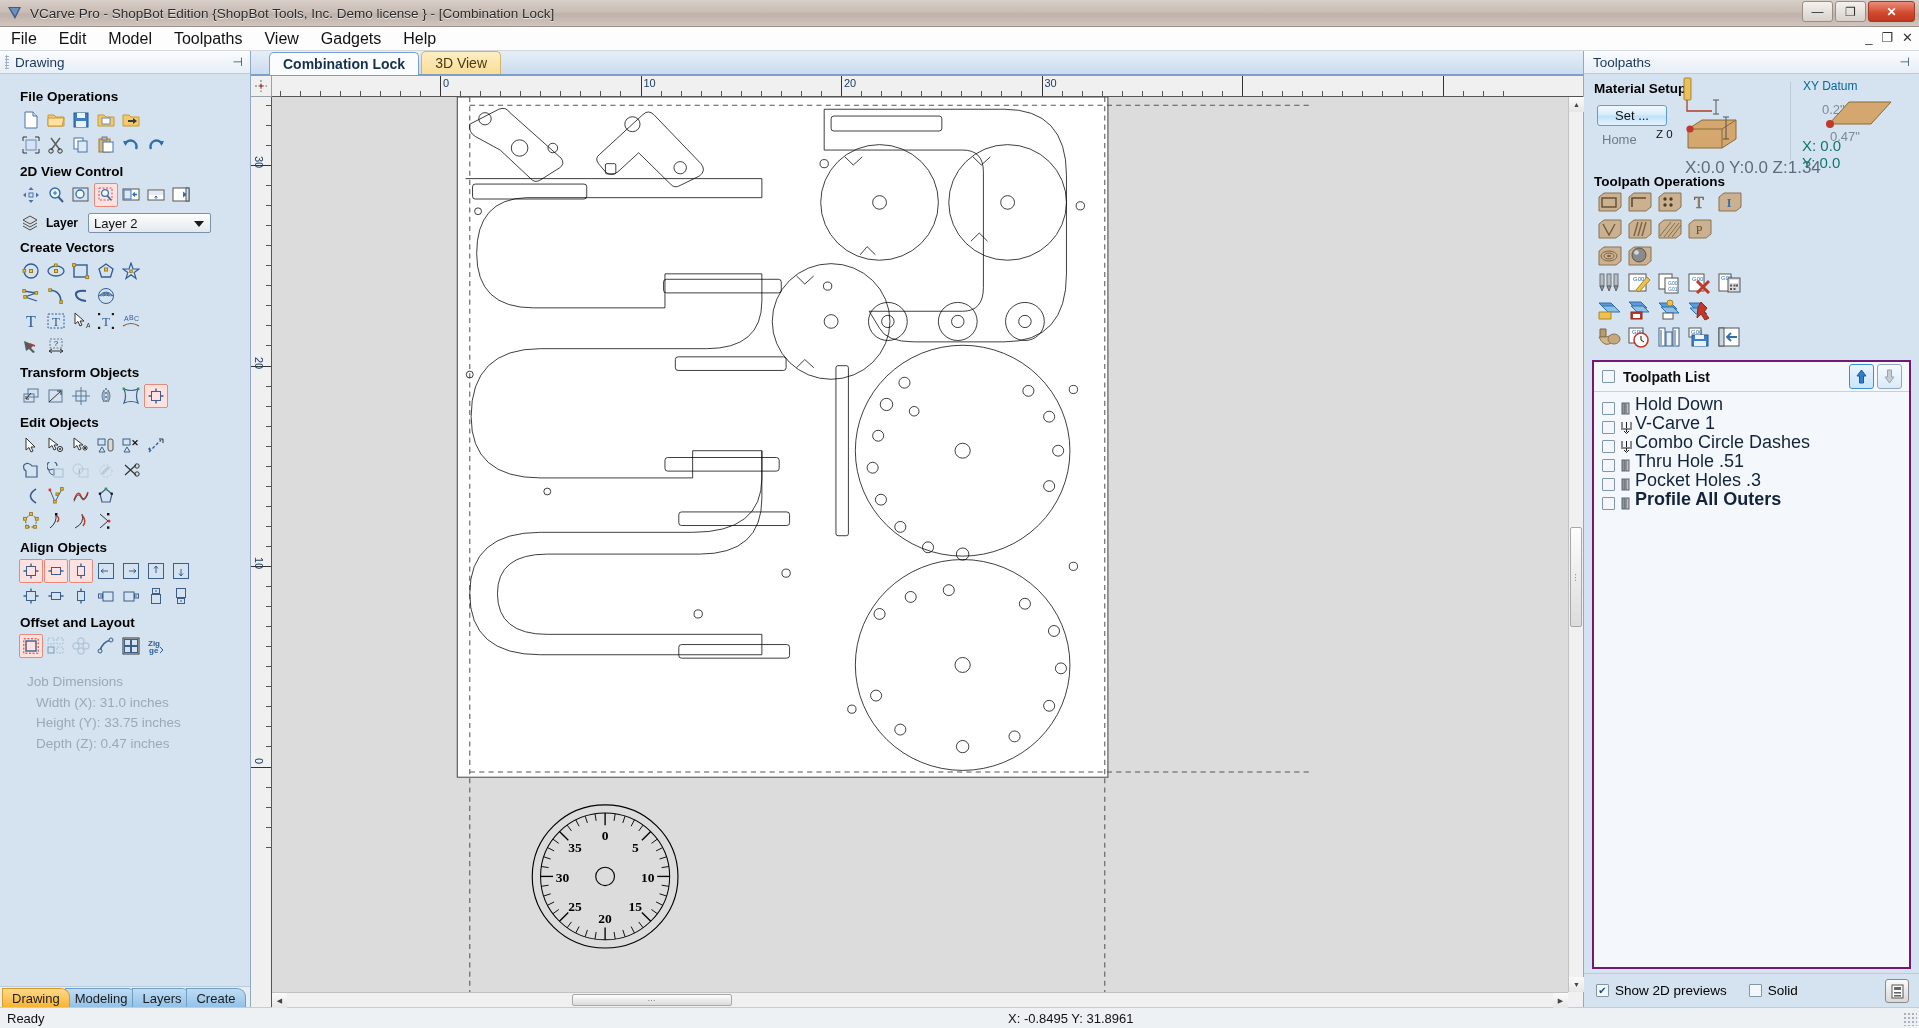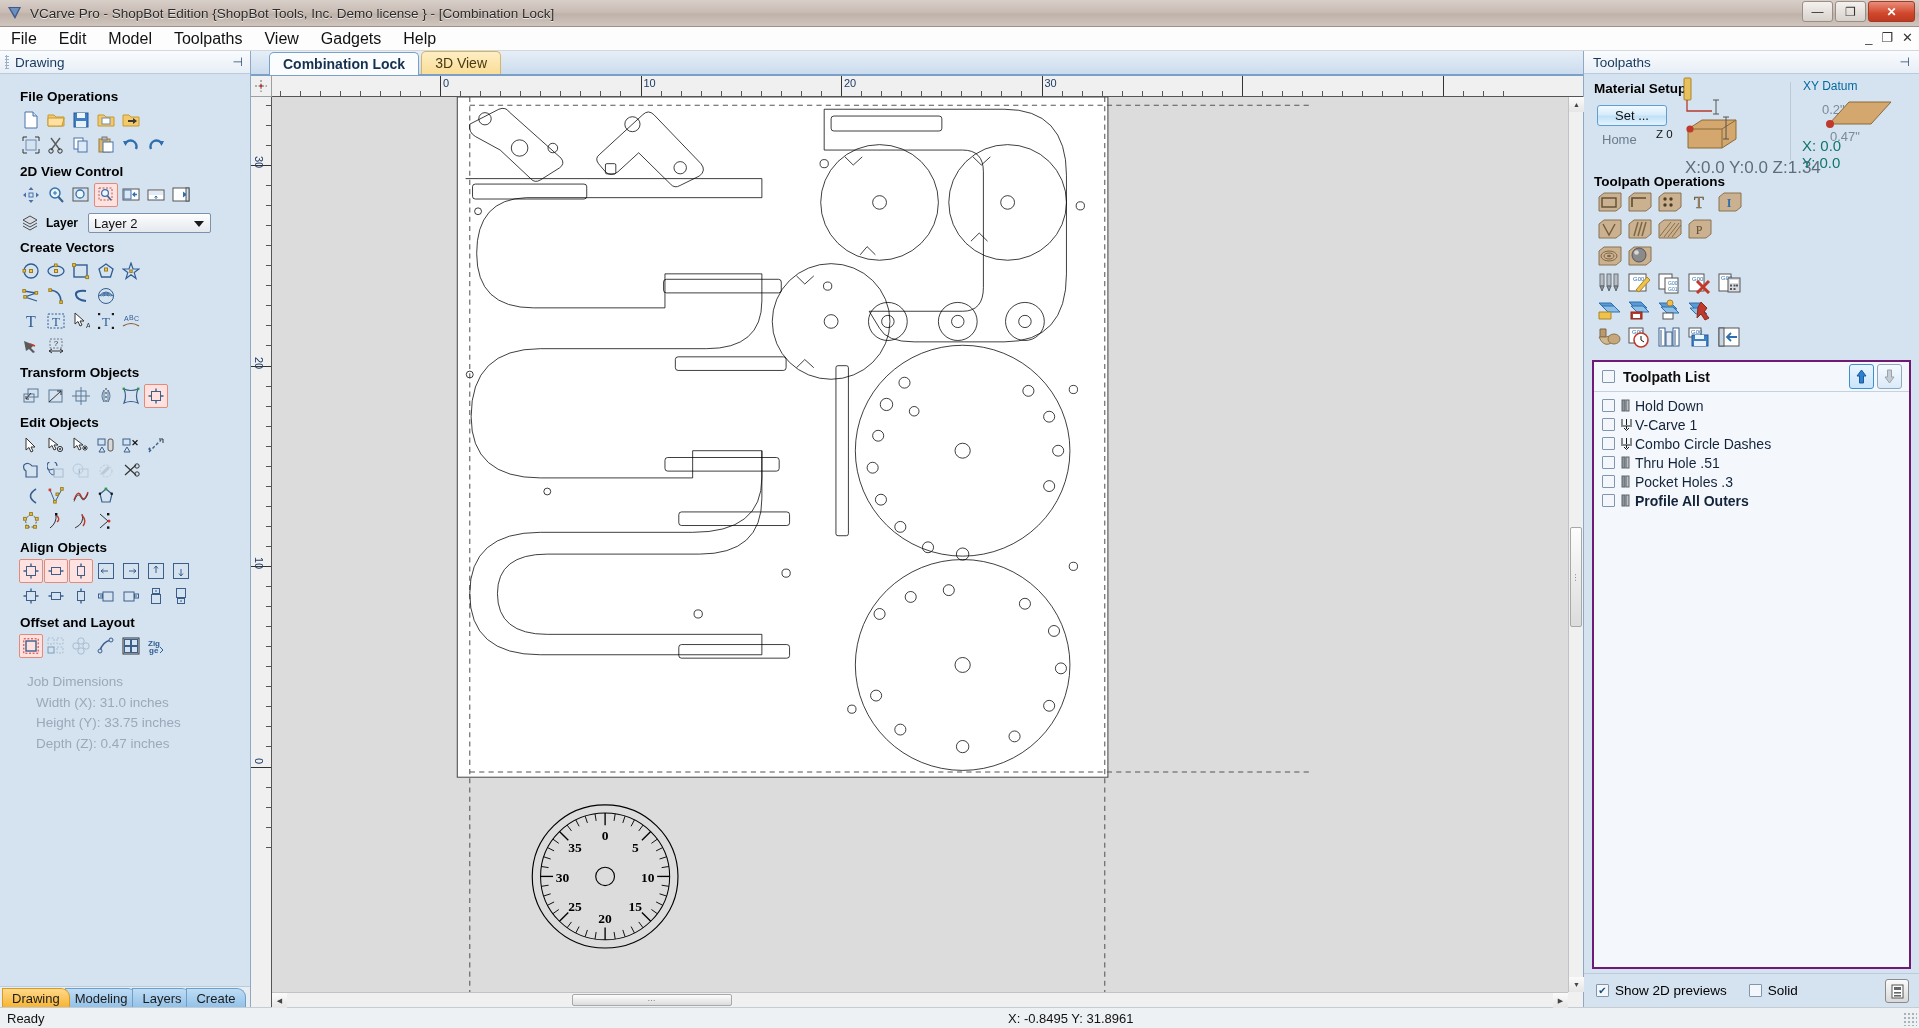--- a/index.html
+++ b/index.html
@@ -315,22 +315,22 @@
   #tp-list-head .ttl { font-size: 14px; font-weight: bold; color: #0d0d0d; }
   .ord-btn {
     width: 25px; height: 25px;
     border: 1px solid #8fa8c0; border-radius: 3px;
     background: linear-gradient(180deg,#f5fbff,#dbeaf8);
     display: flex; align-items: center; justify-content: center;
   }
   .ord-btn.up { border-color: #3d8fd0; background: linear-gradient(180deg,#e8f5ff,#c9e5fa); }
   #tp-items { padding: 4px 0 0 0; overflow: hidden; }
   .tp-item {
-    height: 19px; display: flex; align-items: center;
-    padding-left: 8px; font-size: 14px; color: #12233a;
+    height: 19px; display: flex; align-items: flex-end;
+    padding-left: 8px; font-size: 18px; color: #12233a;
   }
   .tp-item .cb { margin-right: 3px; }
   .tp-item .ic { width: 16px; display: flex; justify-content: center; margin-right: 1px; }
   .tp-item.bold { font-weight: bold; }
 
   #right-bottom {
     height: 34px; flex: none;
     display: flex; align-items: center;
     border-top: 1px solid #bccbd9;
     margin-top: 4px; padding-left: 12px;

